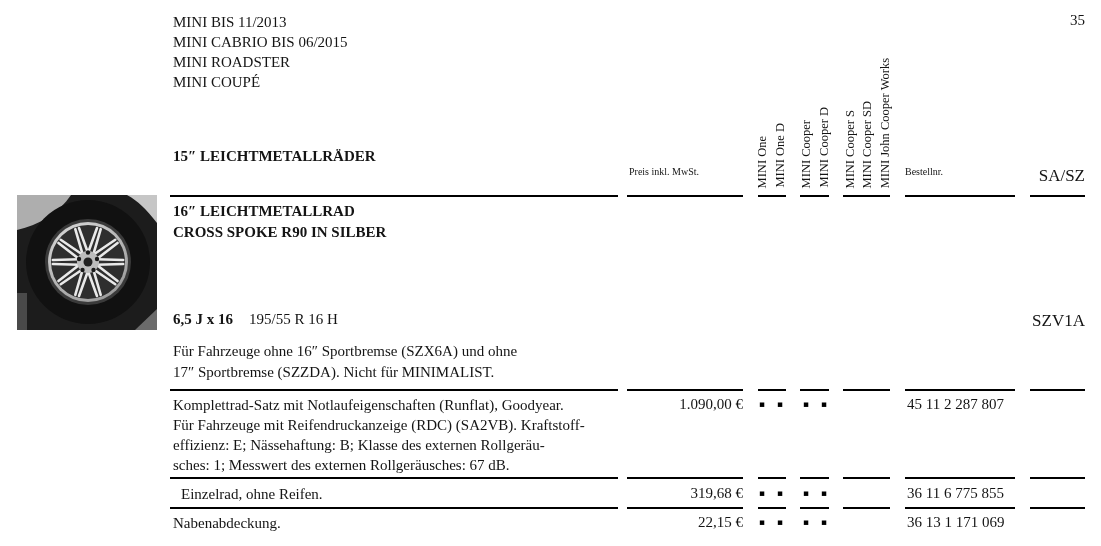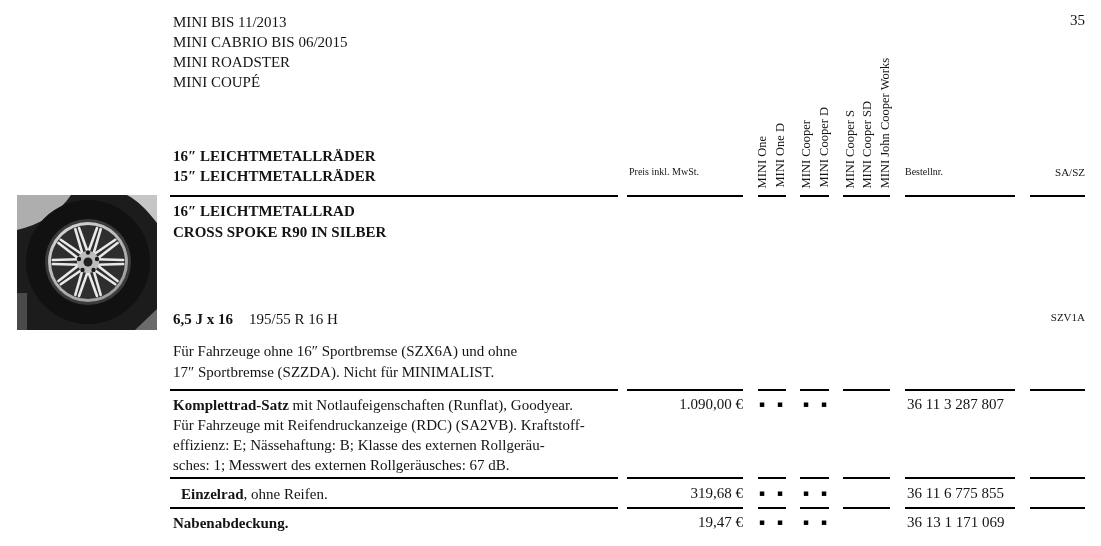--- a/index.html
+++ b/index.html
@@ -25,25 +25,25 @@
     white-space:nowrap;
     bottom:358px;
   }
   .rule{position:absolute;height:1.5px;background:#000;}
   .prodtitle div{font-size:15px;line-height:21px;font-weight:bold;white-space:nowrap;}
   .sizeline{font-size:15px;white-space:nowrap;}
   .sizeline .b{font-weight:bold;}
   .sizeline .r{margin-left:16px;}
   .note{font-size:15px;line-height:21px;white-space:pre-line;}
   .desc{font-size:15px;line-height:20px;width:460px;}
-  .desc .b{font-weight:bold;}
+  .desc .b{font-weight:normal;}
   .desc .rest{white-space:pre-line;font-family:Liberation Serif, serif;}
   .price{font-size:15px;text-align:right;width:116px;white-space:nowrap;}
   .ordno{font-size:15px;white-space:nowrap;}
-  .sasz{font-size:11px;text-align:right;width:55px;white-space:nowrap;}
+  .sasz{font-size:17px;text-align:right;width:55px;white-space:nowrap;}
   .dot{
     position:absolute;width:10px;text-align:center;
     font-size:9px;line-height:10px;color:#000;
     font-family:"DejaVu Sans",sans-serif;
   }
 </style>
 </head>
 <body>
 
 <div class="page">
@@ -51,21 +51,20 @@
   <div class="abs pagenum" style="left:1030px;top:12px;width:55px;text-align:right;">35</div>
 
   <div class="abs models" style="left:173px;top:12px;">
     <div>MINI BIS 11/2013</div>
     <div>MINI CABRIO BIS 06/2015</div>
     <div>MINI ROADSTER</div>
     <div>MINI COUPÉ</div>
   </div>
 
   <div class="abs sect" style="left:173px;top:146px;">
-    <div>16″ LEICHTMETALLRÄDER</div>
     <div>15″ LEICHTMETALLRÄDER</div>
   </div>
 
   <div class="abs colhead" style="left:629px;top:166px;">Preis inkl. MwSt.</div>
   <div class="abs colhead" style="left:905px;top:166px;">Bestellnr.</div>
   <div class="abs colhead sasz" style="left:1030px;top:166px;">SA/SZ</div>
 
   <div class="vlabel" style="left:754px;">MINI One</div>
   <div class="vlabel" style="left:772px;">MINI One D</div>
   <div class="vlabel" style="left:798px;">MINI Cooper</div>
@@ -168,41 +167,41 @@
 sches: 1; Messwert des externen Rollgeräusches: 67 dB.</span>
   </div>
   <div class="abs price" style="left:627px;top:396px;">1.090,00 €</div>
   <span class="dot" style="left:757px;top:399px;">▪</span>
   <span class="dot" style="left:775px;top:399px;">▪</span>
   <span class="dot" style="left:801px;top:399px;">▪</span>
   <span class="dot" style="left:819px;top:399px;">▪</span>
   <span class="dot" style="left:845px;top:399px;"></span>
   <span class="dot" style="left:862px;top:399px;"></span>
   <span class="dot" style="left:880px;top:399px;"></span>
-  <div class="abs ordno" style="left:907px;top:396px;">36 11 3 287 807</div>
+  <div class="abs ordno" style="left:907px;top:396px;">45 11 2 287 807</div>
   <div class="abs sasz" style="left:1030px;top:396px;"></div>
 
   <div class="abs desc" style="left:173px;top:484px;margin-left:8px;">
     <span class="b">Einzelrad</span><span class="rest">, ohne Reifen.</span>
   </div>
   <div class="abs price" style="left:627px;top:485px;">319,68 €</div>
   <span class="dot" style="left:757px;top:488px;">▪</span>
   <span class="dot" style="left:775px;top:488px;">▪</span>
   <span class="dot" style="left:801px;top:488px;">▪</span>
   <span class="dot" style="left:819px;top:488px;">▪</span>
   <span class="dot" style="left:845px;top:488px;"></span>
   <span class="dot" style="left:862px;top:488px;"></span>
   <span class="dot" style="left:880px;top:488px;"></span>
   <div class="abs ordno" style="left:907px;top:485px;">36 11 6 775 855</div>
   <div class="abs sasz" style="left:1030px;top:485px;"></div>
 
   <div class="abs desc" style="left:173px;top:513px;">
     <span class="b">Nabenabdeckung.</span><span class="rest"></span>
   </div>
-  <div class="abs price" style="left:627px;top:514px;">19,47 €</div>
+  <div class="abs price" style="left:627px;top:514px;">22,15 €</div>
   <span class="dot" style="left:757px;top:517px;">▪</span>
   <span class="dot" style="left:775px;top:517px;">▪</span>
   <span class="dot" style="left:801px;top:517px;">▪</span>
   <span class="dot" style="left:819px;top:517px;">▪</span>
   <span class="dot" style="left:845px;top:517px;"></span>
   <span class="dot" style="left:862px;top:517px;"></span>
   <span class="dot" style="left:880px;top:517px;"></span>
   <div class="abs ordno" style="left:907px;top:514px;">36 13 1 171 069</div>
   <div class="abs sasz" style="left:1030px;top:514px;"></div>
 

